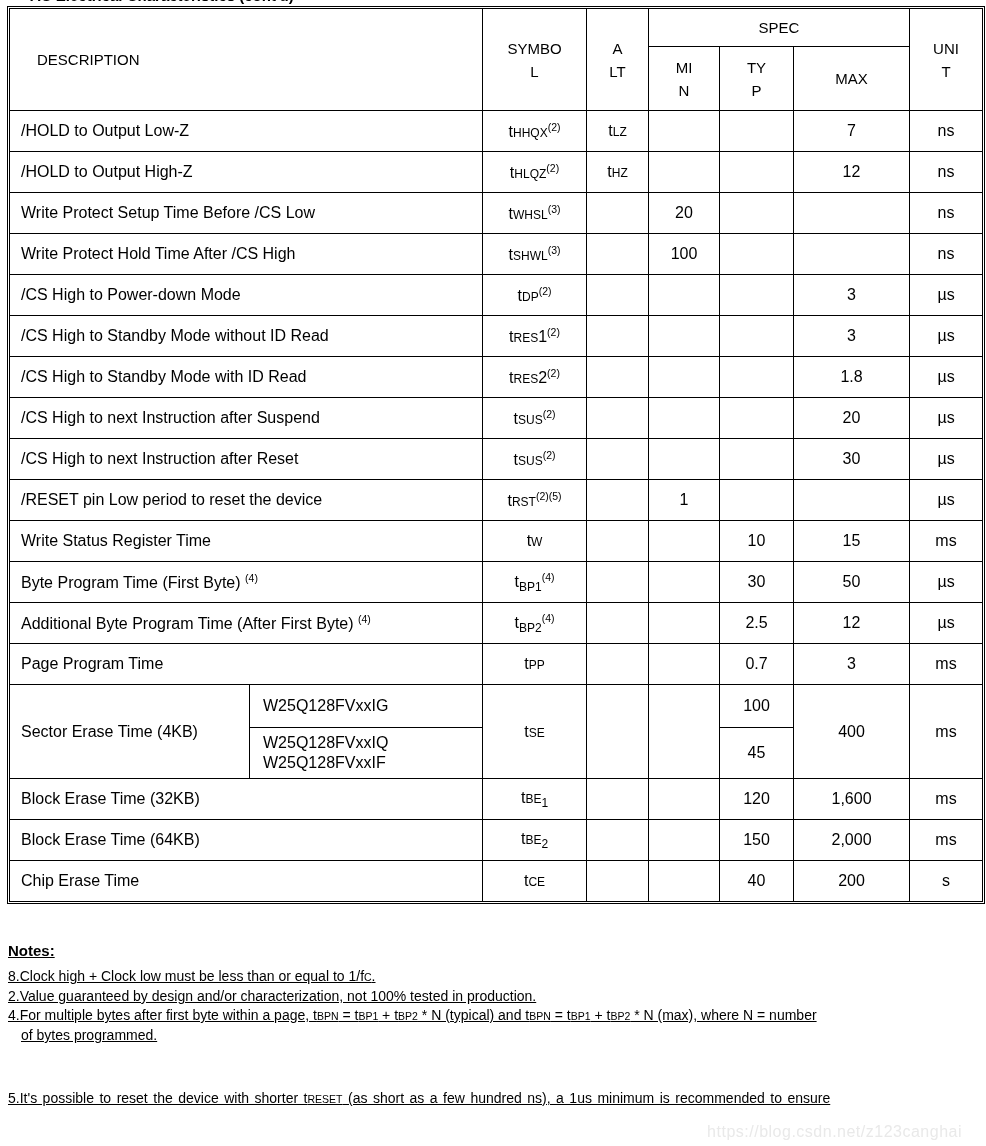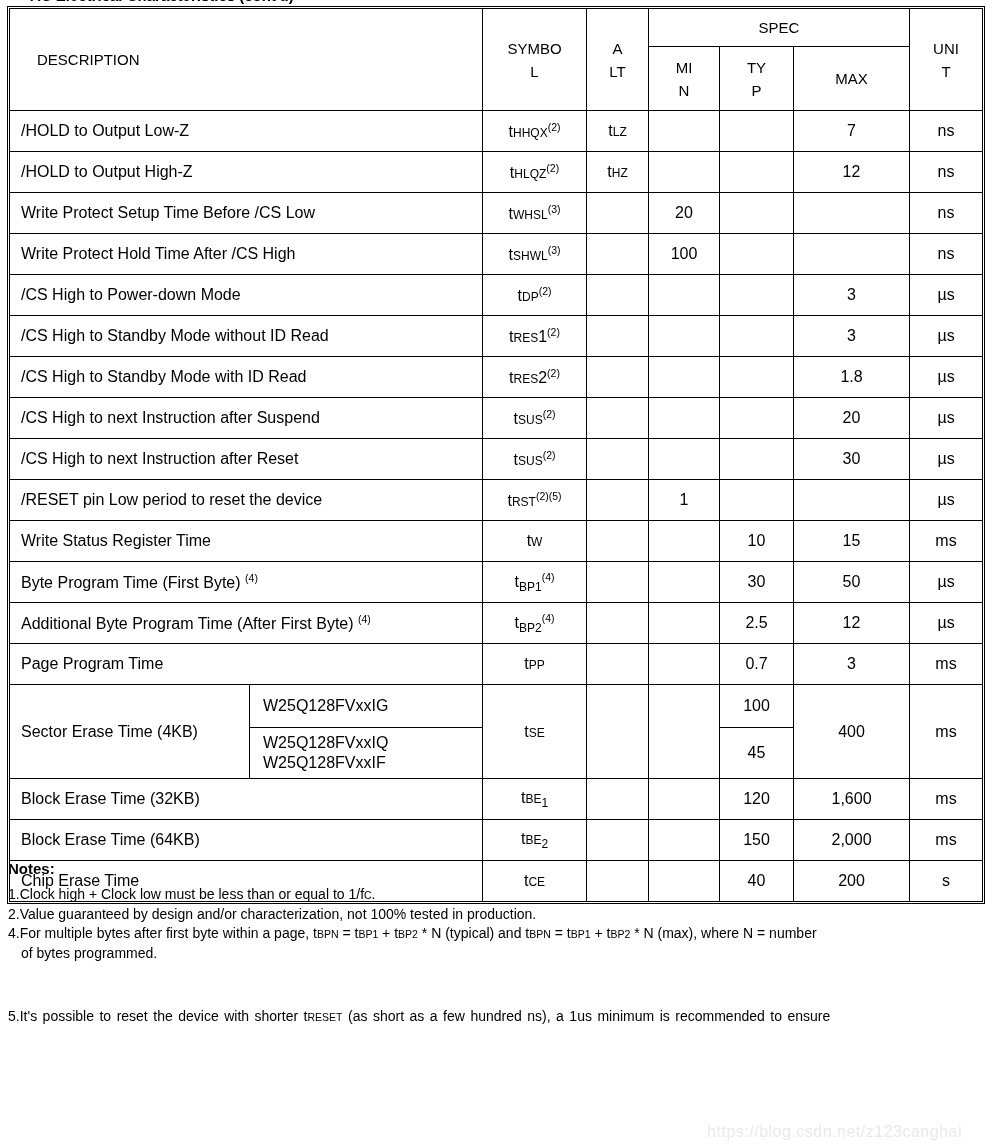--- a/index.html
+++ b/index.html
@@ -64,22 +64,23 @@
 
   
   .p-b  { font-size: 16px; }
   .p-s  { font-size: 12px; }
   .p-sup { font-size: 10.5px; vertical-align: 6px; }
   .p-sub { font-size: 12px; vertical-align: -4px; }
 
   
   .notes {
     position: absolute;
-    left: 8px; top: 860px;
+    left: 8px; top: 942px;
     width: 966px;
+    text-decoration: underline;
   }
   .notes-title { font-weight: bold; font-size: 15px; margin-bottom: 8px; }
   .note-line { font-size: 14px; line-height: 19px; }
   .note-line .p-b { font-size: 14px; }
   .note-line .p-s { font-size: 10.5px; }
   .note-line.cont { padding-left: 13px; }
   .note-line.just { word-spacing: 1.6px; margin-top: 44px; }
 
   .watermark {
     position: absolute;
@@ -304,21 +305,21 @@
     <td>40</td>
     <td>200</td>
     <td>s</td>
   </tr>
         </tbody>
     </table>
   </div>
 
   <div class="notes">
     <div class="notes-title">Notes:</div>
-    <div class="note-line"><span class="p-b">1.Clock high + Clock low must be less than or equal to 1/f</span><span class="p-s">C</span><span class="p-b">.</span></div>
+    <div class="note-line"><span class="p-b">8.Clock high + Clock low must be less than or equal to 1/f</span><span class="p-s">C</span><span class="p-b">.</span></div>
     <div class="note-line"><span class="p-b">2.Value guaranteed by design and/or characterization, not 100% tested in production.</span></div>
     <div class="note-line"><span class="p-b">4.For multiple bytes after first byte within a page, t</span><span class="p-s">BPN</span><span class="p-b"> = t</span><span class="p-s">BP1</span><span class="p-b"> + t</span><span class="p-s">BP2</span><span class="p-b"> * N (typical) and t</span><span class="p-s">BPN</span><span class="p-b"> = t</span><span class="p-s">BP1</span><span class="p-b"> + t</span><span class="p-s">BP2</span><span class="p-b"> * N (max), where N = number</span></div>
     <div class="note-line cont"><span class="p-b">of bytes programmed.</span></div>
     <div class="note-line just"><span class="p-b">5.It's possible to reset the device with shorter t</span><span class="p-s">RESET</span><span class="p-b"> (as short as a few hundred ns), a 1us minimum is recommended to ensure</span></div>
   </div>
 
   <div class="watermark">https://blog.csdn.net/z123canghai</div>
 </div>
 
 </body></html>

